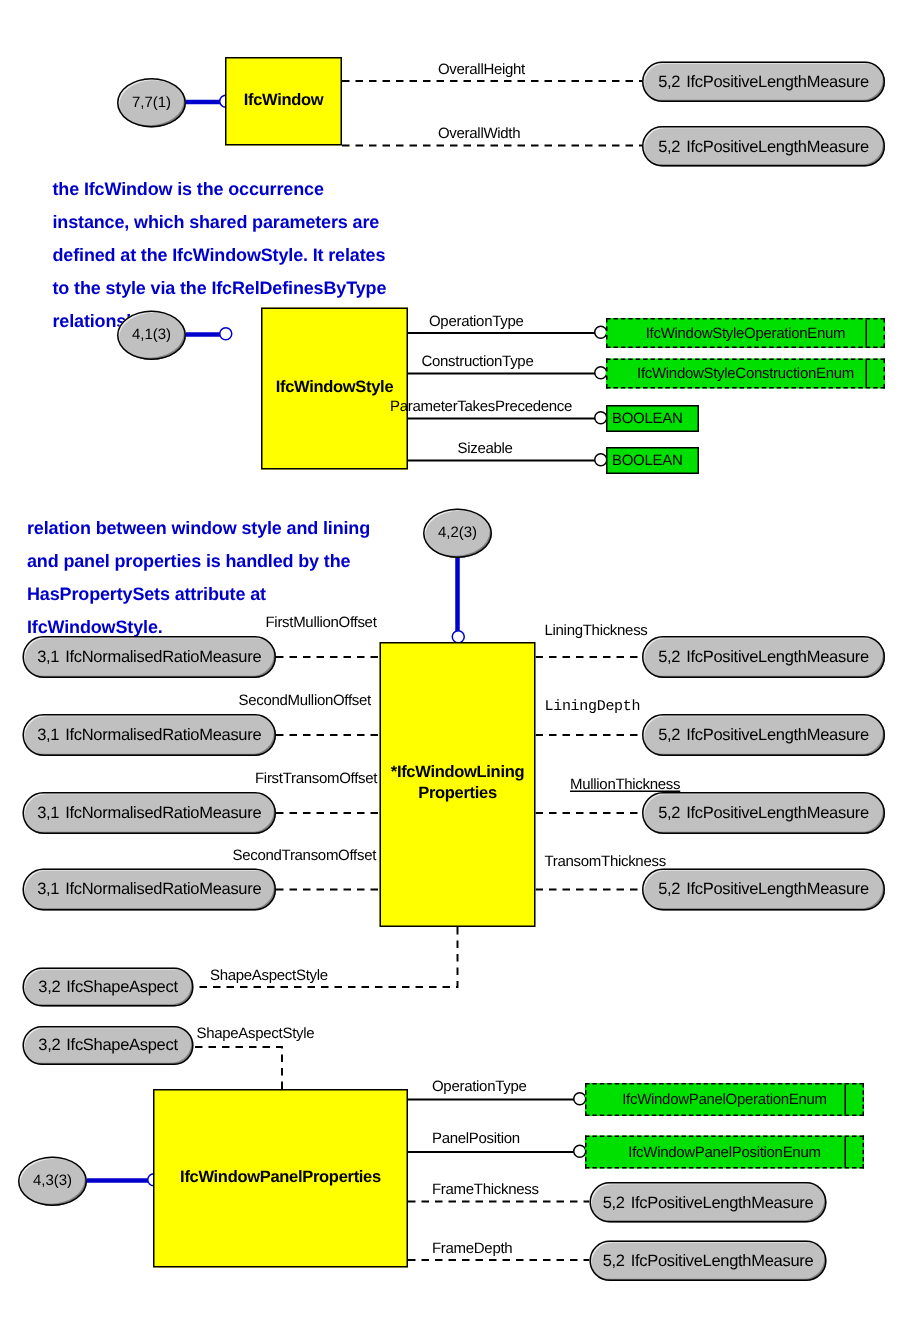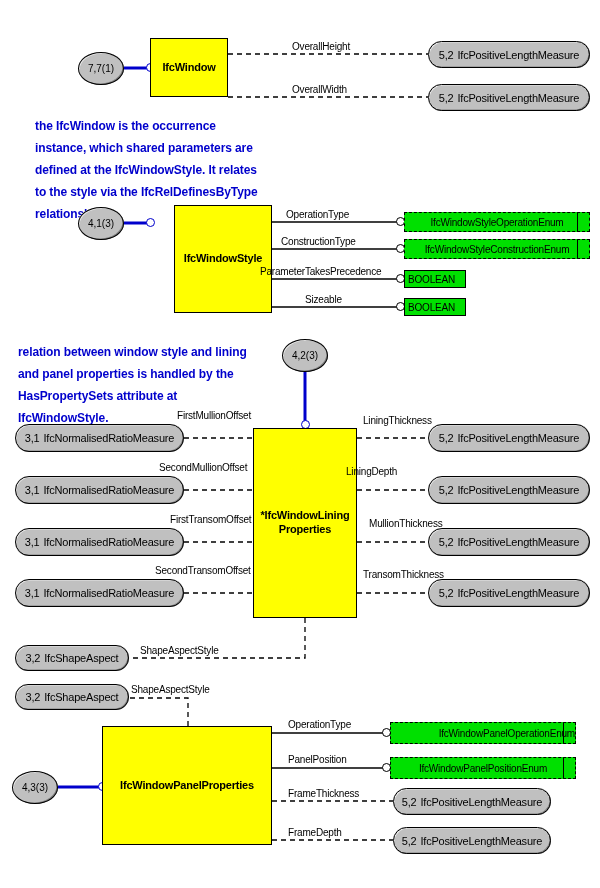--- a/index.html
+++ b/index.html
@@ -194,22 +194,22 @@
   <span>*IfcWindowLining</span>
   <span>Properties</span>
 </div>
 
 <div class="alabel" style="left:177px;top:410px;">FirstMullionOffset</div>
 <div class="alabel" style="left:159px;top:462px;">SecondMullionOffset</div>
 <div class="alabel" style="left:170px;top:514px;">FirstTransomOffset</div>
 <div class="alabel" style="left:155px;top:565px;">SecondTransomOffset</div>
 
 <div class="alabel" style="left:363px;top:415px;">LiningThickness</div>
-<div class="alabel" style="left:346px;top:466px;">LiningDepth</div>
-<div class="alabel" style="left:369px;top:518px;">MullionThickness</div>
+<div class="alabel" style="left:363px;top:466px;font-family:Liberation Mono, monospace;">LiningDepth</div>
+<div class="alabel" style="left:380px;top:518px;text-decoration:underline;">MullionThickness</div>
 <div class="alabel" style="left:363px;top:569px;">TransomThickness</div>
 
 <div class="node gtype" style="left:15px;top:424px;width:169px;height:28px;">
   <span class="num">3,1</span>
   <span>IfcNormalisedRatioMeasure</span>
 </div>
 <div class="node gtype" style="left:15px;top:476px;width:169px;height:28px;">
   <span class="num">3,1</span>
   <span>IfcNormalisedRatioMeasure</span>
 </div>
@@ -259,21 +259,21 @@
 </div>
 
 <div class="alabel" style="left:288px;top:719px;">OperationType</div>
 <div class="alabel" style="left:288px;top:754px;">PanelPosition</div>
 <div class="alabel" style="left:288px;top:788px;">FrameThickness</div>
 <div class="alabel" style="left:288px;top:827px;">FrameDepth</div>
 
 <div class="circ blk" style="left:382px;top:728px;"></div>
 <div class="circ blk" style="left:382px;top:763px;"></div>
 
-<div class="node enum" style="left:390px;top:722px;width:186px;height:22px;position:absolute;justify-content:flex-end;">
+<div class="node enum" style="left:390px;top:722px;width:186px;height:22px;position:absolute;">
   <span>IfcWindowPanelOperationEnum</span>
   <span class="tick" style="right:11px;"></span>
 </div>
 <div class="node enum" style="left:390px;top:757px;width:186px;height:22px;position:absolute;">
   <span>IfcWindowPanelPositionEnum</span>
   <span class="tick" style="right:11px;"></span>
 </div>
 
 <div class="node gtype" style="left:393px;top:788px;width:158px;height:27px;">
   <span class="num">5,2</span>

